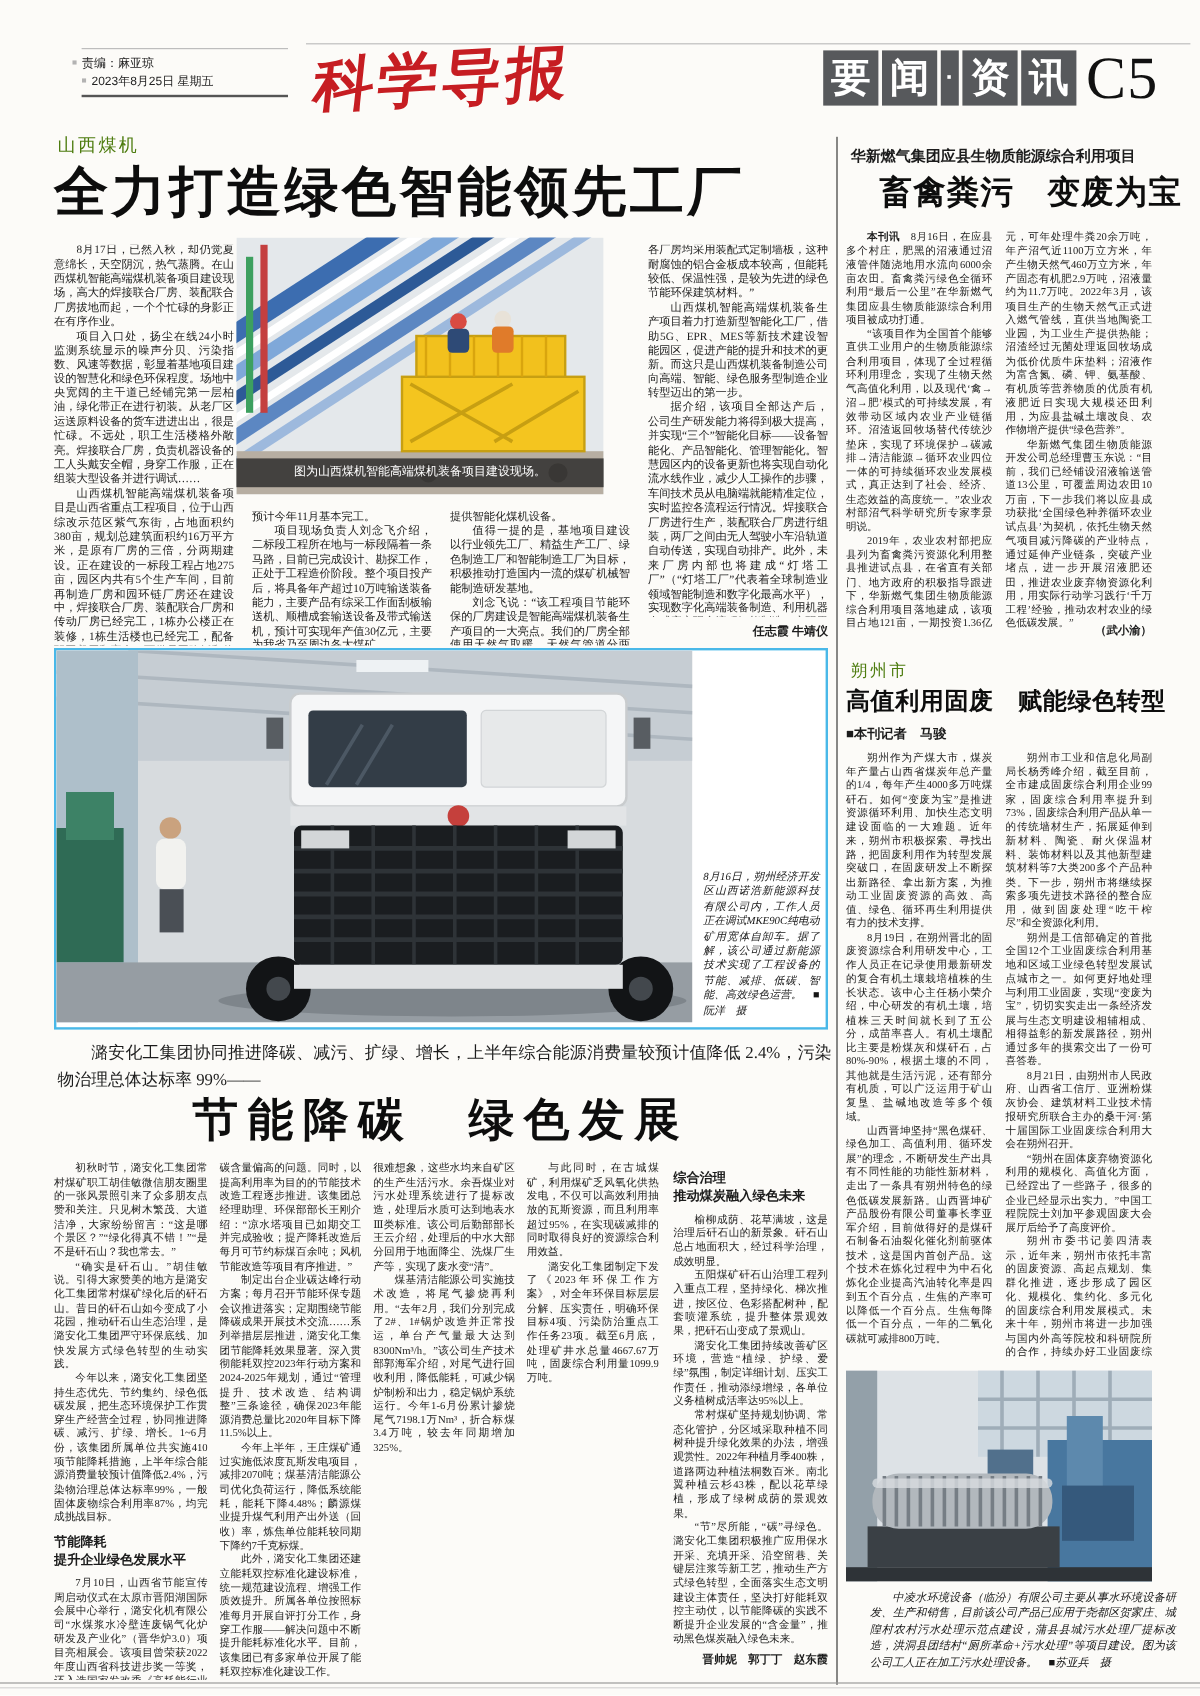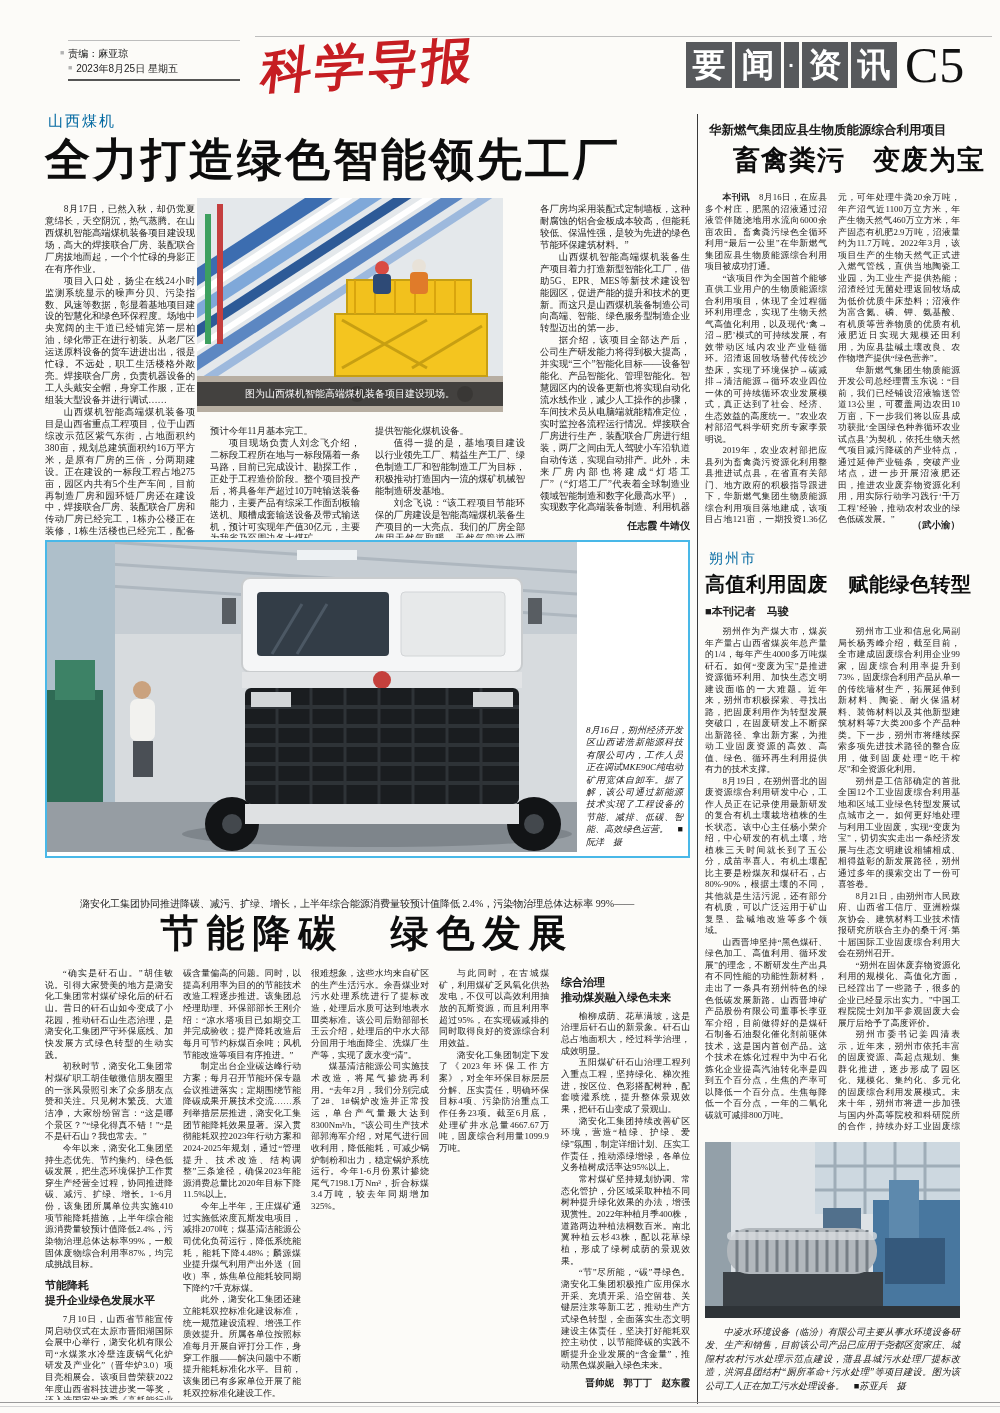--- a/index.html
+++ b/index.html
@@ -12,37 +12,37 @@
   .meta-line::before{content:"■";color:#b3b3b3;font-size:7px;margin-right:4px;vertical-align:2px;}
   .logo{font-size:50px;font-weight:bold;color:#c61d22;letter-spacing:3px;
         transform:skewX(-9deg) rotate(-3deg);transform-origin:left bottom;
         font-family:"Liberation Serif","DejaVu Serif",serif;}
   .tagbox{display:inline-block;width:46px;height:46px;background:#57595c;color:#fff;
           font-family:"Liberation Sans","DejaVu Sans",sans-serif;font-weight:bold;font-size:33px;
           text-align:center;line-height:46px;margin-right:3px;vertical-align:top;}
   .tagbox.dot{width:15px;font-size:20px;}
   .pageno{font-size:50px;color:#111;font-family:"Liberation Serif","DejaVu Serif",serif;letter-spacing:1px;}
   
-  .kicker{font-family:"Liberation Sans","DejaVu Sans",sans-serif;font-size:15px;letter-spacing:2px;color:#0369a1;}
+  .kicker{font-family:"Liberation Sans","DejaVu Sans",sans-serif;font-size:15px;letter-spacing:2px;color:#4d7c0f;}
   .h1-main{font-family:"Liberation Sans","DejaVu Sans",sans-serif;font-weight:bold;font-size:45px;
            letter-spacing:3px;color:#0d0d0d;white-space:nowrap;}
   .h-serif{font-family:"Liberation Serif","DejaVu Serif",serif;font-weight:bold;color:#0d0d0d;}
   .para{margin:0;text-indent:2em;text-align:justify;}
   .para.cont{text-indent:0;}
   .para b{font-family:"Liberation Sans","DejaVu Sans",sans-serif;}
   .sub-h{font-family:"Liberation Sans","DejaVu Sans",sans-serif;font-weight:bold;font-size:11px;
          line-height:1.4;margin:7px 0 5px;text-indent:0;}
   .sub-h span{display:block;}
   .byl{text-align:right;font-weight:bold;font-family:"Liberation Sans","DejaVu Sans",sans-serif;margin-top:3px;}
   
   .a1col{position:absolute;top:0;width:150px;height:334px;overflow:hidden;font-size:9.4px;line-height:1.27;}
   
   .p1cap{background:rgba(35,35,35,0.78);color:#fff;font-size:10px;line-height:24px;text-align:center;
          font-family:"Liberation Sans","DejaVu Sans",sans-serif;}
-  .photocap{font-style:italic;text-align:justify;color:#161616;}
+  .photocap{font-style:italic;text-align:justify;color:#161616;margin-left:20px;}
   
   .a4col{position:absolute;top:0;height:432px;overflow:hidden;font-size:8.9px;line-height:1.31;}
   .twocol{column-count:2;column-gap:11px;font-size:8.8px;line-height:1.31;text-align:justify;overflow:hidden;}
   .rep-line{font-family:"Liberation Sans","DejaVu Sans",sans-serif;font-weight:bold;font-size:11px;}
   svg{display:block;}
 </style>
 </head>
 <body>
 
 <div class="page">
@@ -144,27 +144,27 @@
       <rect x="198" y="146" width="274" height="116" rx="6" fill="#1a1d20"></rect>
       <path d="M198 165 H472 M198 184 H472 M198 203 H472 M198 222 H472 M198 241 H472" stroke="#2e3337" stroke-width="4"></path>
       <path d="M230 146 V262 M264 146 V262 M298 146 V262 M332 146 V262 M366 146 V262 M400 146 V262 M434 146 V262" stroke="#2e3337" stroke-width="3"></path>
       <rect x="204" y="150" width="40" height="15" fill="#d3d6d8"></rect>
       <rect x="426" y="150" width="40" height="15" fill="#d3d6d8"></rect>
       <rect x="198" y="262" width="274" height="20" fill="#dfe1e3"></rect>
     </svg>
     <div class="abs photocap" style="right:5px;bottom:8px;width:97px;font-size:9px;line-height:1.38;">8月16日，朔州经济开发区山西诺浩新能源科技有限公司内，工作人员正在调试MKE90C纯电动矿用宽体自卸车。据了解，该公司通过新能源技术实现了工程设备的节能、减排、低碳、智能、高效绿色运营。　■阮洋　摄</div>
   </div>
 
-  <div class="abs para" style="left:60px;top:868px;width:645px;font-size:10px;line-height:1.6;margin-top:28px;">潞安化工集团协同推进降碳、减污、扩绿、增长，上半年综合能源消费量较预计值降低 2.4%，污染物治理总体达标率 99%——</div>
+  <div class="abs para" style="left:48px;top:868px;width:645px;font-size:14px;line-height:1.6;">潞安化工集团协同推进降碳、减污、扩绿、增长，上半年综合能源消费量较预计值降低 2.4%，污染物治理总体达标率 99%——</div>
   <div class="abs h-serif" style="left:45px;top:908px;width:645px;text-align:center;font-size:38px;letter-spacing:8px;">节能降碳　绿色发展</div>
 
   <div class="abs" style="left:45px;top:968px;width:645px;height:432px;">
     <div class="a4col" style="left:0;width:128px;">
+        <p class="para">初秋时节，潞安化工集团常村煤矿职工胡佳敏微信朋友圈里的一张风景照引来了众多朋友点赞和关注。只见树木繁茂、大道洁净，大家纷纷留言：“这是哪个景区？”“绿化得真不错！”“是不是矸石山？我也常去。”</p>
         <p class="para">“确实是矸石山。”胡佳敏说。引得大家赞美的地方是潞安化工集团常村煤矿绿化后的矸石山。昔日的矸石山如今变成了小花园，推动矸石山生态治理，是潞安化工集团严守环保底线、加快发展方式绿色转型的生动实践。</p>
-        <p class="para">初秋时节，潞安化工集团常村煤矿职工胡佳敏微信朋友圈里的一张风景照引来了众多朋友点赞和关注。只见树木繁茂、大道洁净，大家纷纷留言：“这是哪个景区？”“绿化得真不错！”“是不是矸石山？我也常去。”</p>
         <p class="para">今年以来，潞安化工集团坚持生态优先、节约集约、绿色低碳发展，把生态环境保护工作贯穿生产经营全过程，协同推进降碳、减污、扩绿、增长。1~6月份，该集团所属单位共实施410项节能降耗措施，上半年综合能源消费量较预计值降低2.4%，污染物治理总体达标率99%，一般固体废物综合利用率87%，均完成挑战目标。</p>
         <div class="sub-h">
           <span>节能降耗</span>
           <span>提升企业绿色发展水平</span>
         </div>
         <p class="para">7月10日，山西省节能宣传周启动仪式在太原市晋阳湖国际会展中心举行，潞安化机有限公司“水煤浆水冷壁连废锅气化炉研发及产业化”（晋华炉3.0）项目亮相展会。该项目曾荣获2022年度山西省科技进步奖一等奖，还入选国家发改委《高耗能行业重点领域节能降碳改造升级实施指南》《合成氨行业节能降碳改造升级实施指南》和工信部《国家工业节能技术应用指南与案例》等，是潞安化工集团持续推进绿色低碳技术攻关和应用的亮点。</p>
       </div>
     <div class="a4col" style="left:138px;width:118px;">
         <p class="para cont">碳含量偏高的问题。同时，以提高利用率为目的的节能技术改造工程逐步推进。该集团总经理助理、环保部部长王刚介绍：“凉水塔项目已如期交工并完成验收；提产降耗改造后每月可节约标煤百余吨；风机节能改造等项目有序推进。”</p>
         <p class="para">制定出台企业碳达峰行动方案；每月召开节能环保专题会议推进落实；定期围绕节能降碳成果开展技术交流……系列举措层层推进，潞安化工集团节能降耗效果显著。深入贯彻能耗双控2023年行动方案和2024-2025年规划，通过“管理提升、技术改造、结构调整”三条途径，确保2023年能源消费总量比2020年目标下降11.5%以上。</p>

